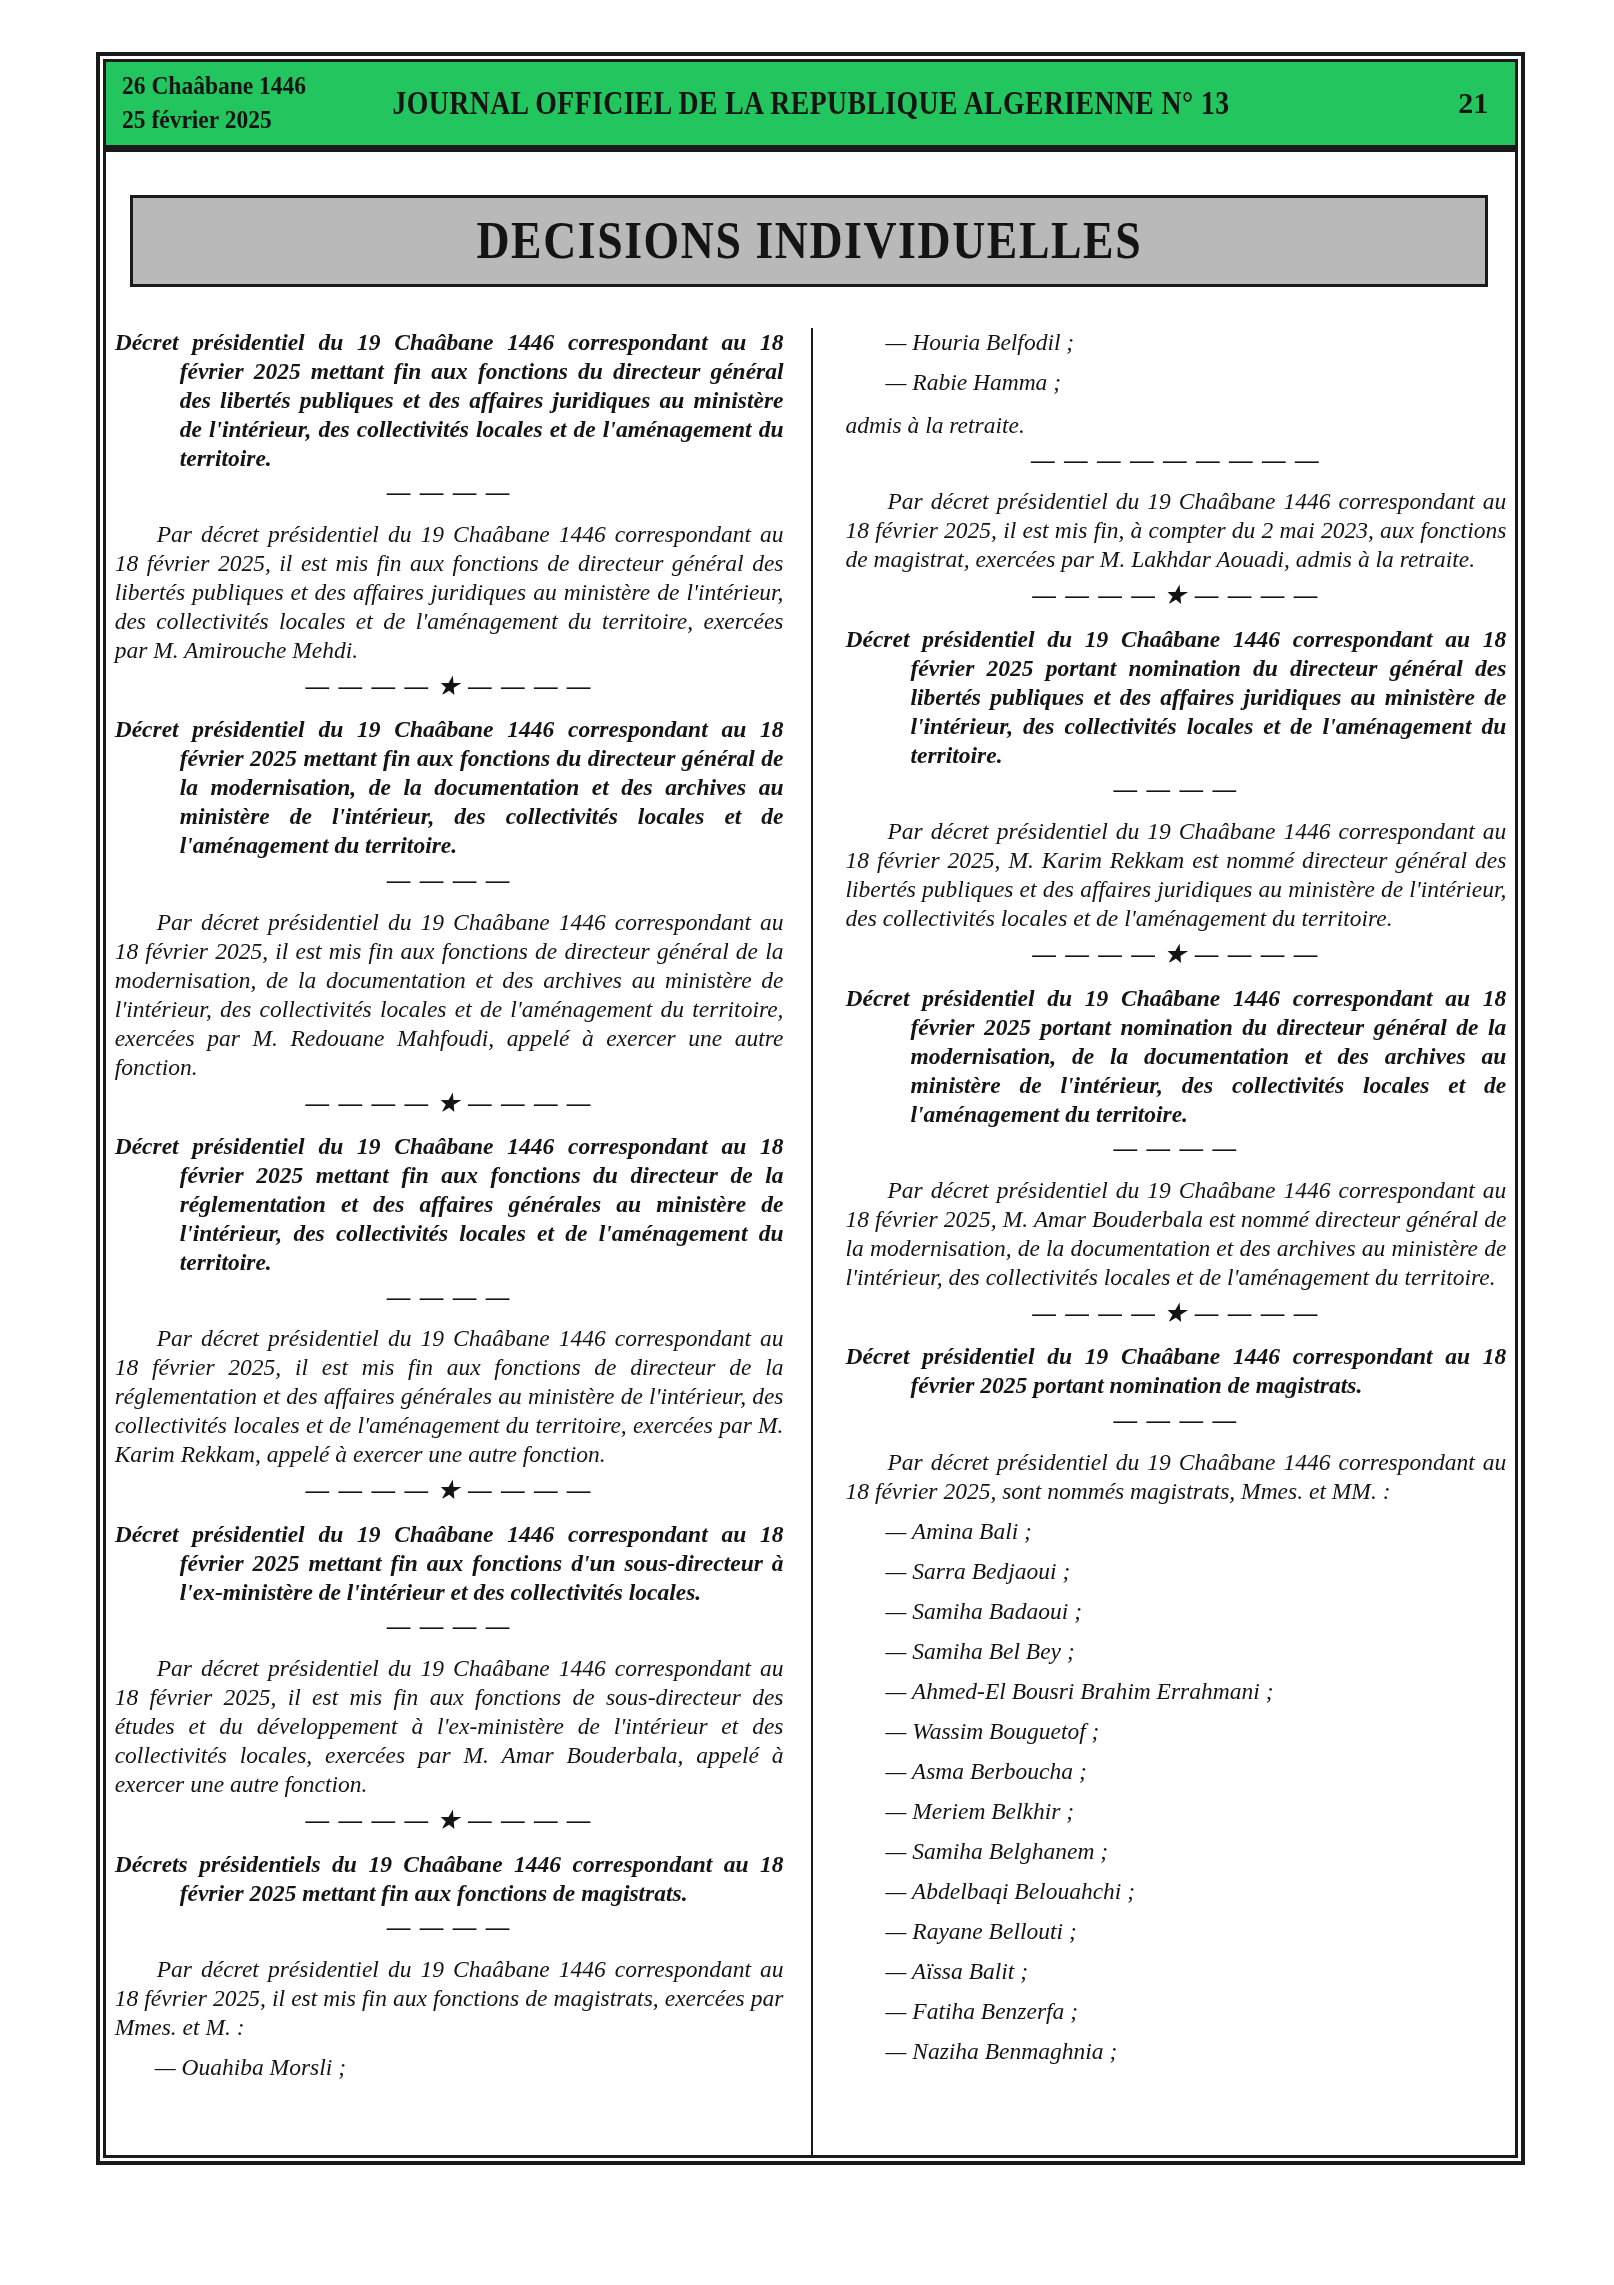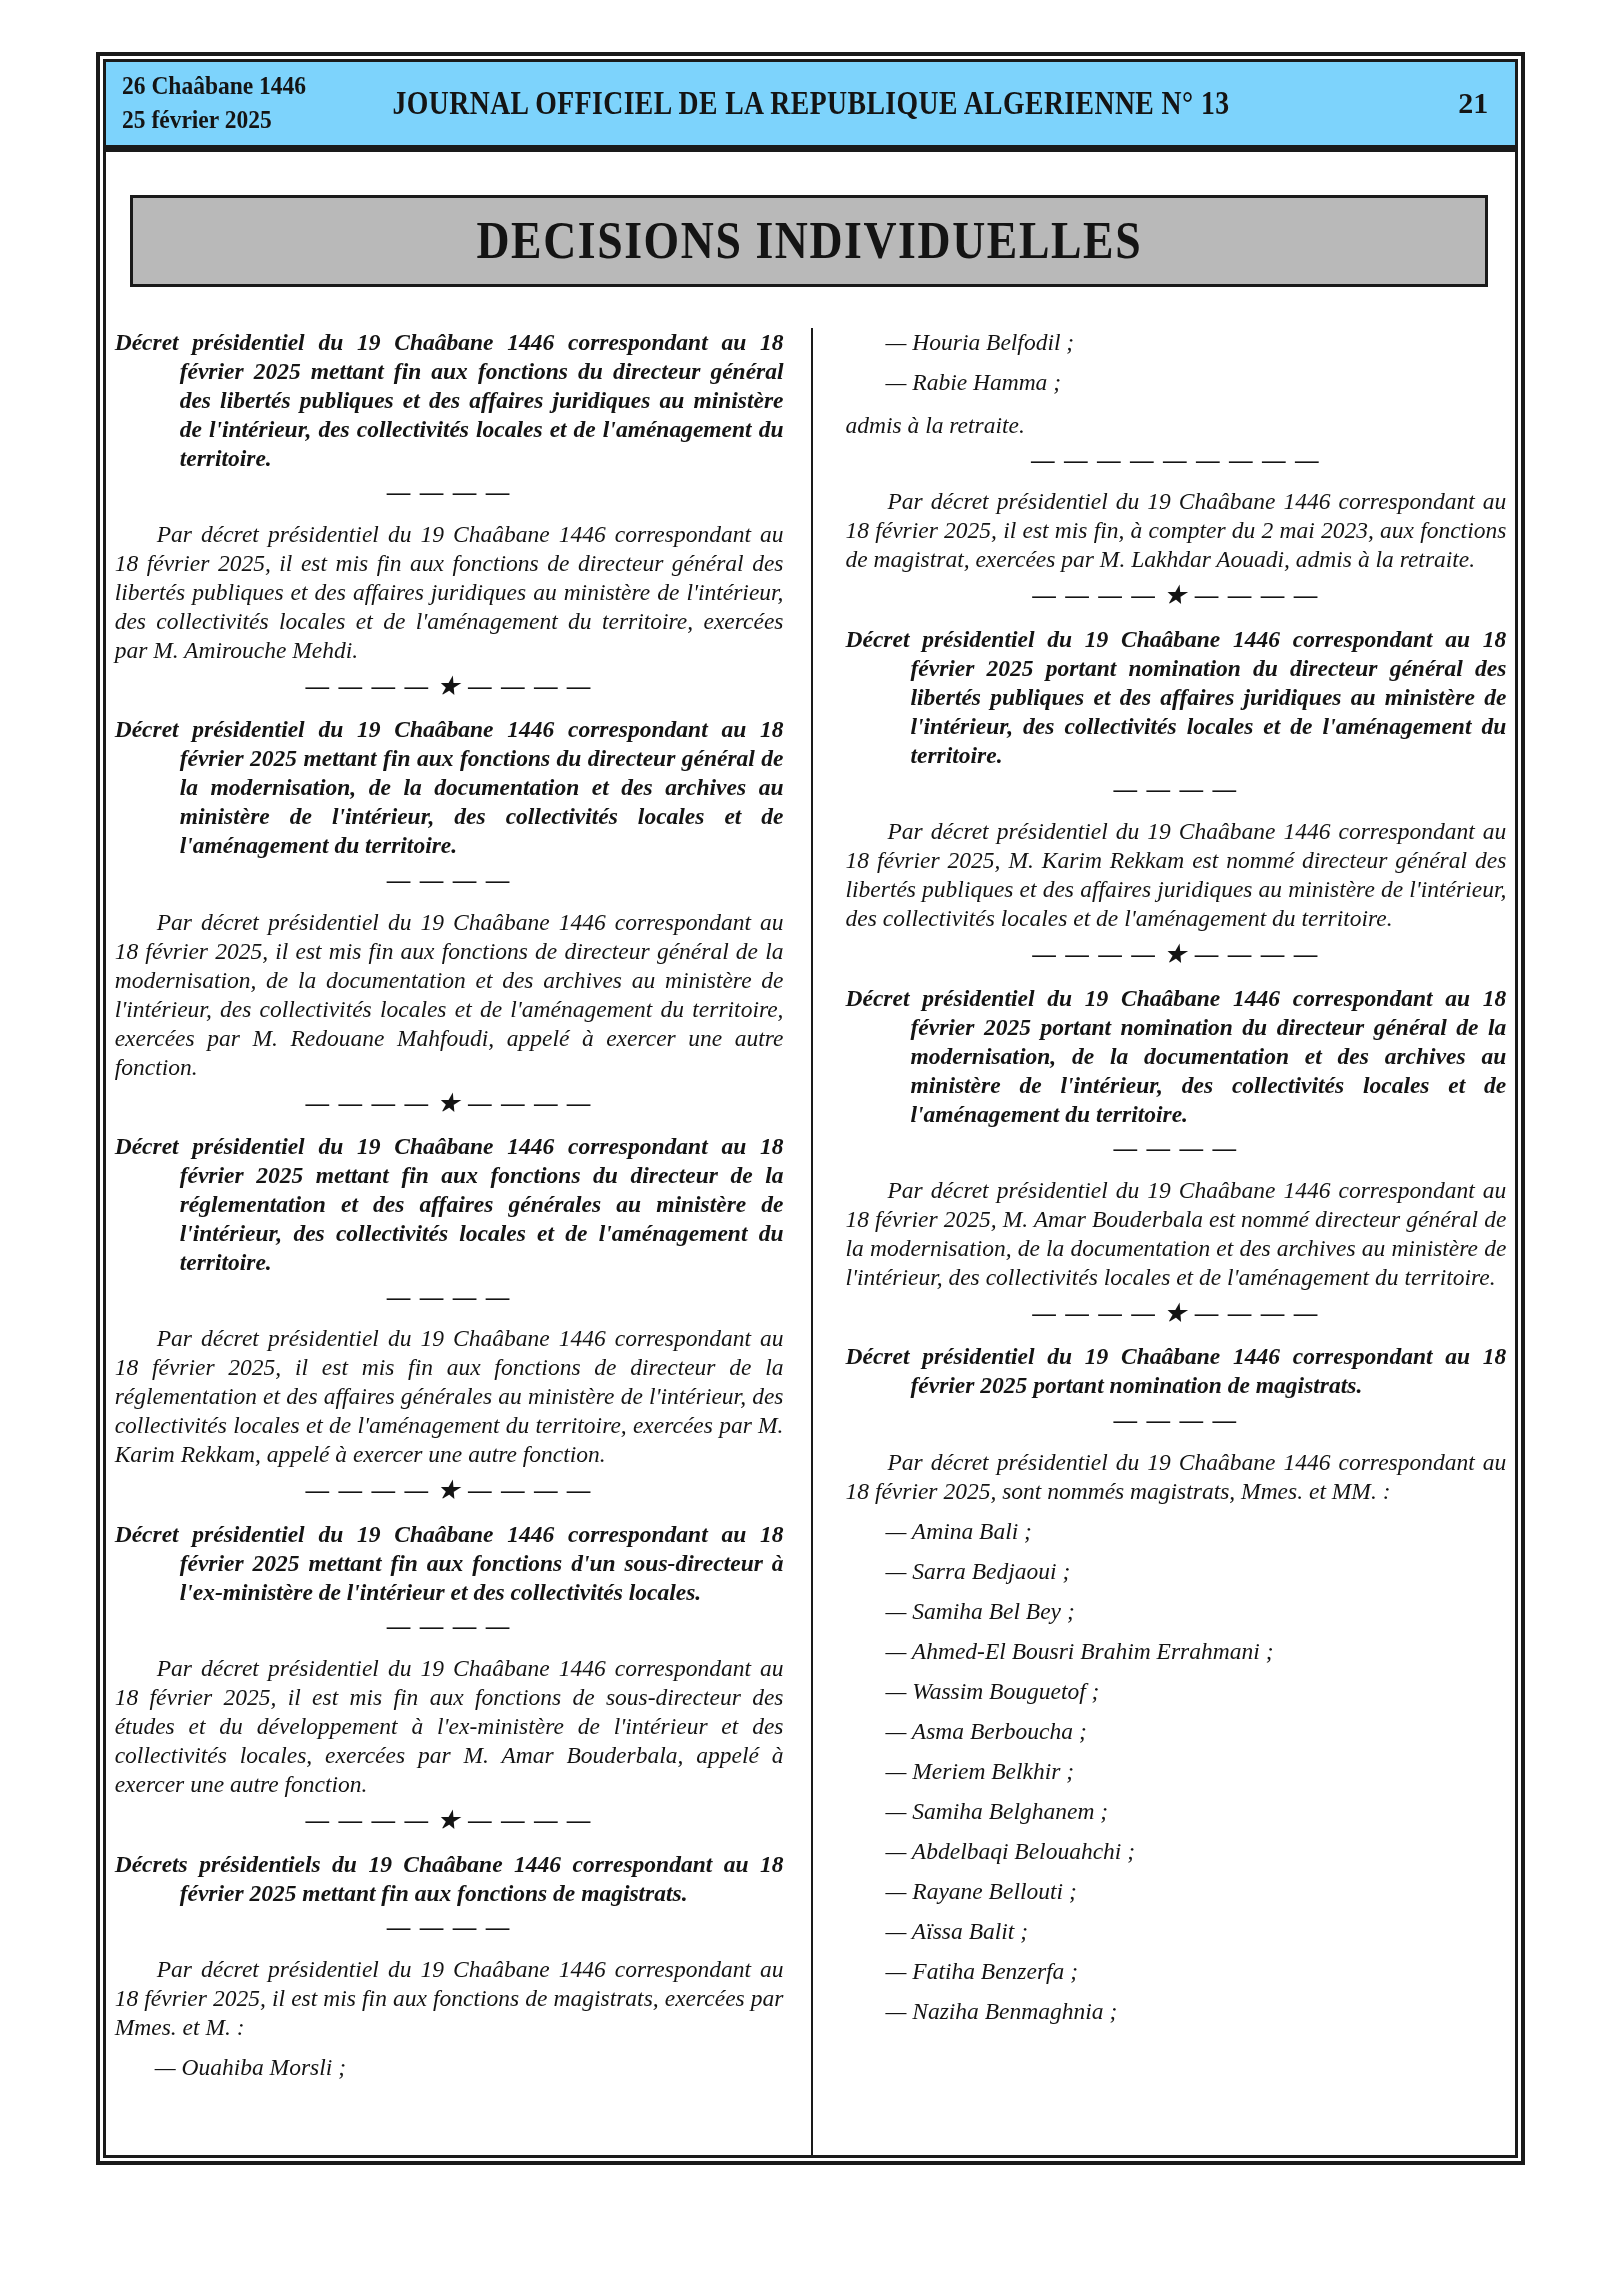--- a/index.html
+++ b/index.html
@@ -1,21 +1,21 @@
 <!DOCTYPE html>
 <html style="font-size:14.5px"><head>
 <meta charset="utf-8">
 <style>
   html,body{margin:0;padding:0;background:#ffffff;}
   body{width:1615px;height:2285px;position:relative;font-family:"Liberation Serif","DejaVu Serif",serif;color:#141414;}
   .page-frame{position:absolute;left:96px;top:52px;width:1429px;height:2113px;border:4.5px solid #1a1a1a;box-sizing:border-box;}
   .frame-inner{position:absolute;top:2.7px;left:2.7px;right:2.7px;bottom:2.7px;border:3.6px solid #1a1a1a;display:flex;flex-direction:column;overflow:hidden;}
 
   
-  .masthead{flex:0 0 83px;background:#7dd3fc;border-bottom:7.2px solid #1a1a1a;position:relative;}
+  .masthead{flex:0 0 83px;background:#22c55e;border-bottom:7.2px solid #1a1a1a;position:relative;}
   .dates{position:absolute;left:16.3px;top:7.2px;font-weight:bold;font-size:25px;line-height:34px;transform:scaleX(.94);transform-origin:left center;white-space:nowrap;}
   .jo-title{position:absolute;left:50%;top:50%;transform:translate(-50%,-50%) scaleX(.84);font-weight:bold;font-size:33px;letter-spacing:0.5px;white-space:nowrap;}
   .page-num{position:absolute;right:27px;top:50%;transform:translateY(-50%);font-weight:bold;font-size:30px;}
 
   
   .banner{margin:43px 27px 0 24.4px;height:92px;background:#b9b9b9;border:3.6px solid #1a1a1a;box-sizing:border-box;display:flex;align-items:center;justify-content:center;}
   .banner-text{font-weight:bold;font-size:52px;letter-spacing:1.8px;transform:scaleX(.88);white-space:nowrap;}
 
   
   .columns{flex:1;display:flex;margin-top:41px;min-height:0;font-style:italic;}
@@ -98,20 +98,21 @@
           <p class="decree-title">Décret présidentiel du 19 Chaâbane 1446 correspondant au 18 février 2025 portant nomination du directeur général de la modernisation, de la documentation et des archives au ministère de l'intérieur, des collectivités locales et de l'aménagement du territoire.</p>
           <p class="sep">— — — —</p>
           <p class="decree-body">Par décret présidentiel du 19 Chaâbane 1446 correspondant au 18 février 2025, M. Amar Bouderbala est nommé directeur général de la modernisation, de la documentation et des archives au ministère de l'intérieur, des collectivités locales et de l'aménagement du territoire.</p>
           <p class="sep sep-star">— — — — ★ — — — —</p>
 
           <p class="decree-title">Décret présidentiel du 19 Chaâbane 1446 correspondant au 18 février 2025 portant nomination de magistrats.</p>
           <p class="sep">— — — —</p>
           <p class="decree-body">Par décret présidentiel du 19 Chaâbane 1446 correspondant au 18 février 2025, sont nommés magistrats, Mmes. et MM. :</p>
           <p class="list-item">— Amina Bali ;</p>
           <p class="list-item">— Sarra Bedjaoui ;</p>
+          <p class="list-item">— Samiha Badaoui ;</p>
           <p class="list-item">— Samiha Bel Bey ;</p>
           <p class="list-item">— Ahmed-El Bousri Brahim Errahmani ;</p>
           <p class="list-item">— Wassim Bouguetof ;</p>
           <p class="list-item">— Asma Berboucha ;</p>
           <p class="list-item">— Meriem Belkhir ;</p>
           <p class="list-item">— Samiha Belghanem ;</p>
           <p class="list-item">— Abdelbaqi Belouahchi ;</p>
           <p class="list-item">— Rayane Bellouti ;</p>
           <p class="list-item">— Aïssa Balit ;</p>
           <p class="list-item">— Fatiha Benzerfa ;</p>

